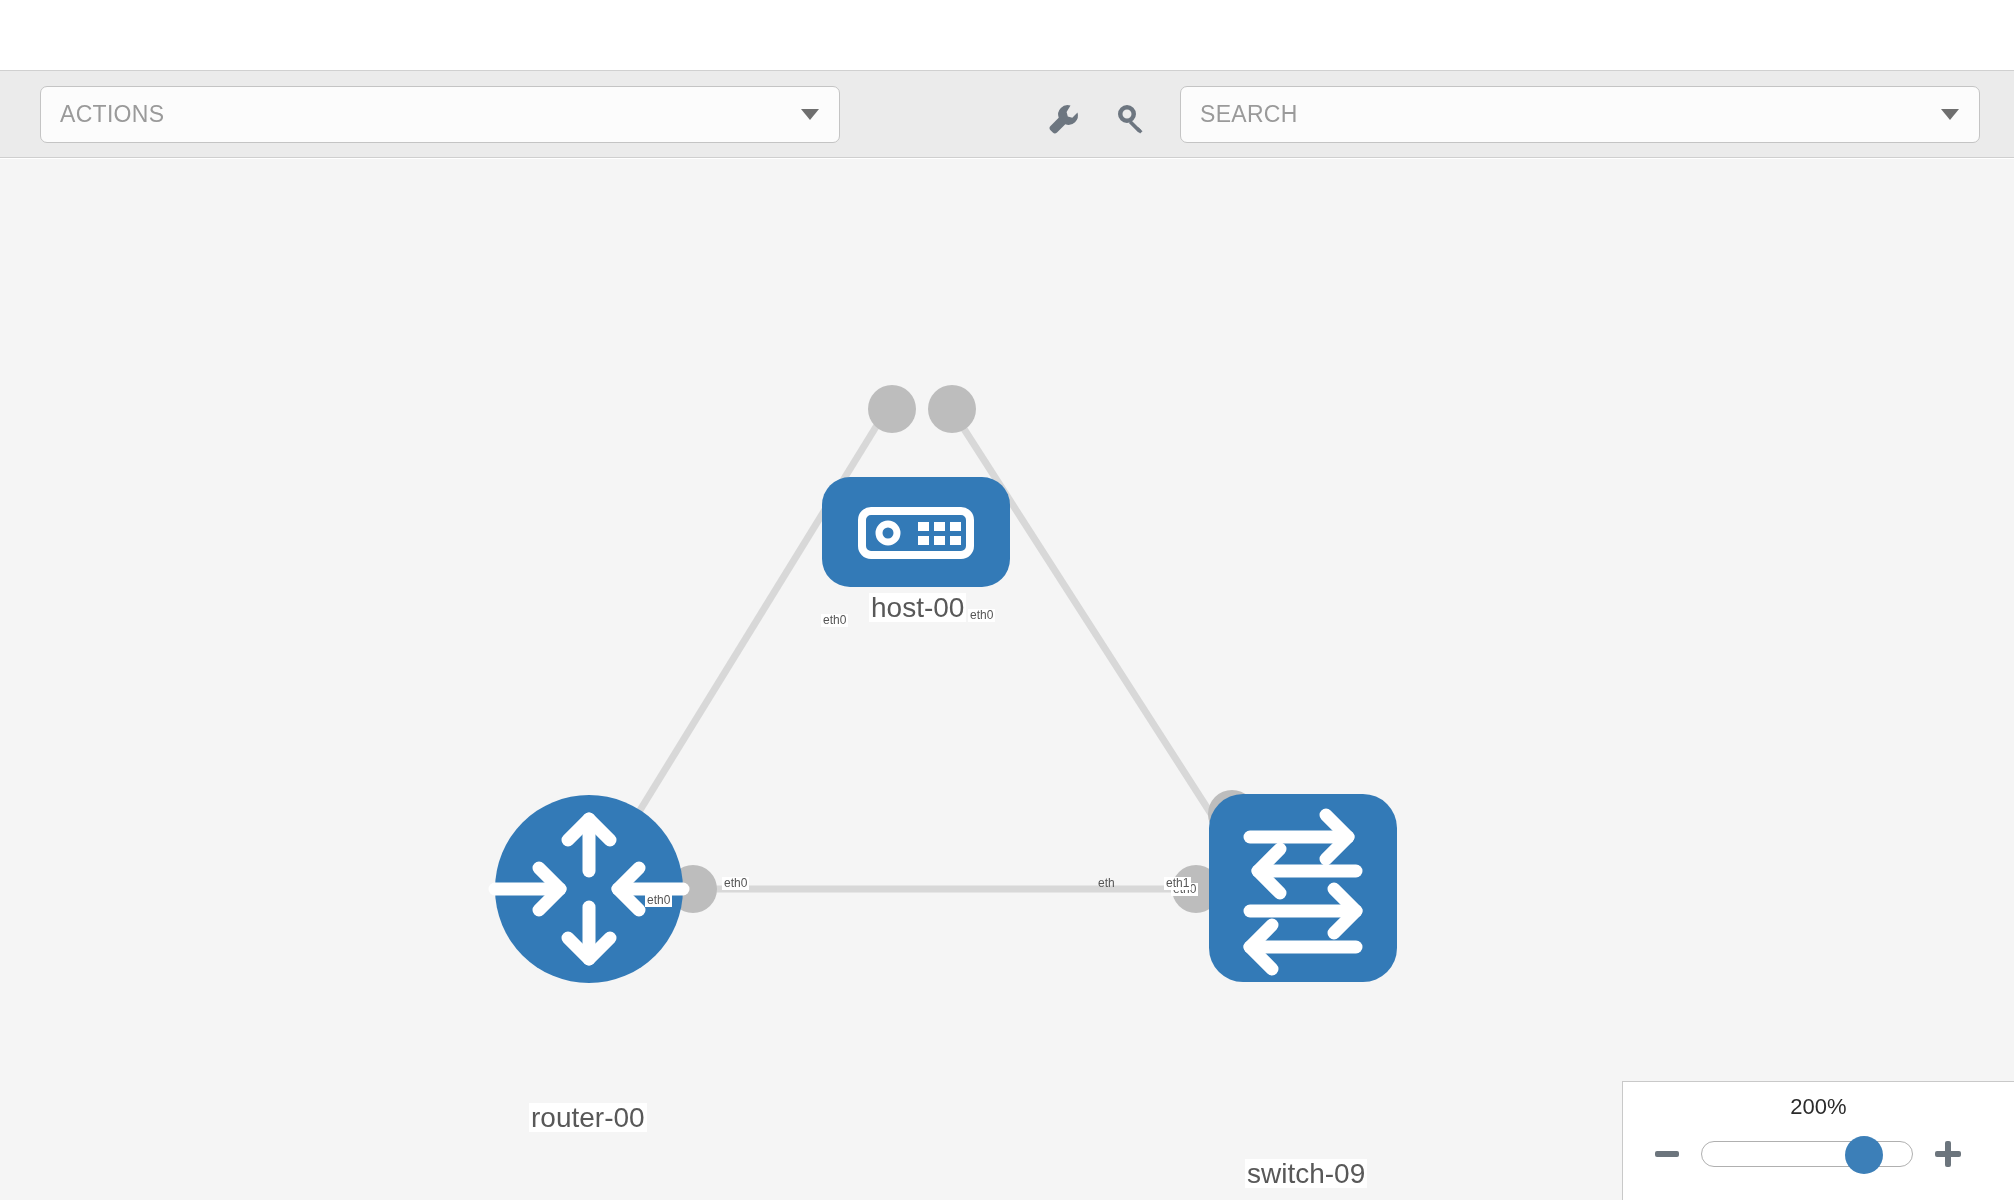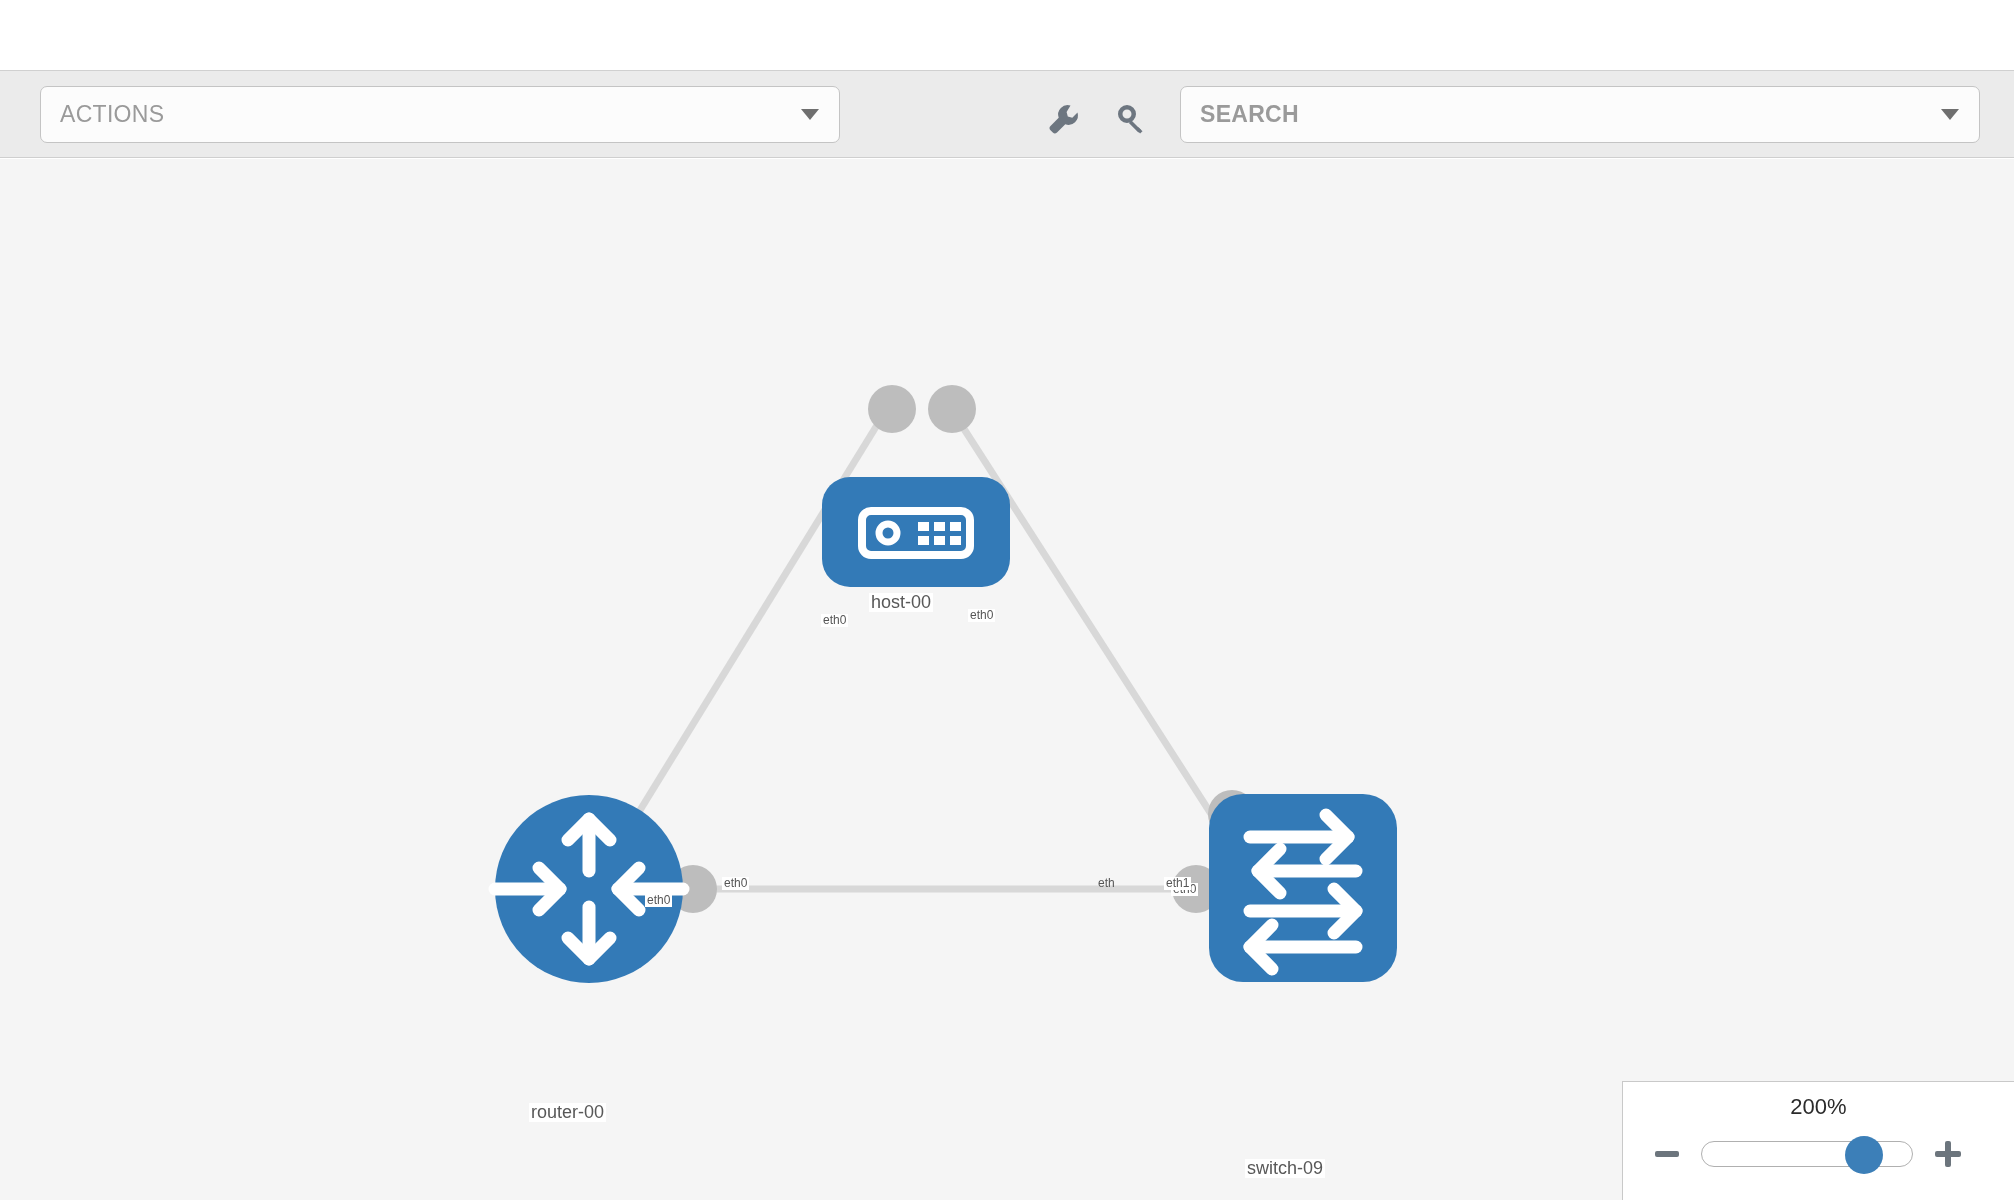--- a/index.html
+++ b/index.html
@@ -98,21 +98,20 @@
   .search-box {
     position: absolute;
     left: 1180px; top: 15px;
     width: 800px; height: 57px;
     background: #fcfcfc;
     border: 1px solid #c4c4c4;
     border-radius: 7px;
     display: flex;
     align-items: center;
     cursor: text;
-    font-weight: bold;
   }
   .search-label {
     margin-left: 19px;
     font-size: 23px;
     color: #9a9a9a;
     letter-spacing: 0.3px;
   }
 
   
   .canvas {
@@ -123,21 +122,21 @@
     overflow: hidden;
   }
   .topology-svg {
     position: absolute;
     left: 0; top: 0;
     width: 2014px; height: 1041px;
   }
 
   .node-label {
     position: absolute;
-    font-size: 18px;
+    font-size: 28px;
     color: #585858;
     background: #ffffff;
     white-space: nowrap;
     padding: 0 2px;
     line-height: 1.05;
   }
   .port-label {
     position: absolute;
     font-size: 12px;
     color: #555555;

